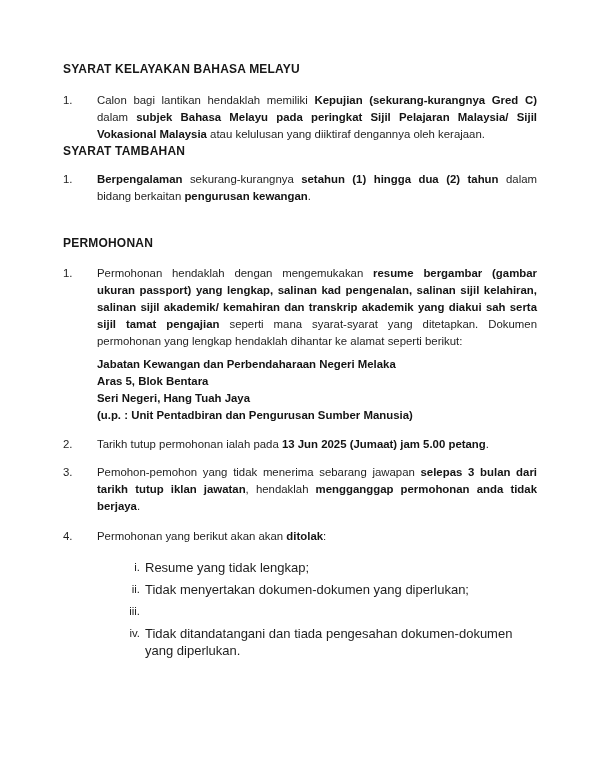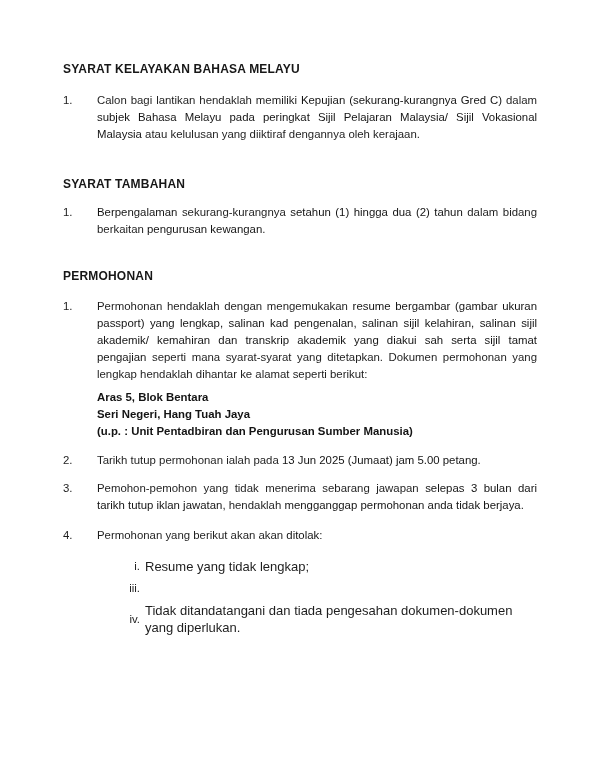--- a/index.html
+++ b/index.html
@@ -28,49 +28,49 @@
     flex-shrink: 0;
     font-size: 11.4px;
     line-height: 17px;
   }
   .item .body {
     flex: 1;
     font-size: 11.4px;
     line-height: 17px;
     text-align: justify;
   }
-  .body b, .address b { font-weight: normal; color: #141414; }
+  .body b, .address b { font-weight: bold; color: #141414; }
 
   .address {
     margin-left: 34px;
     font-size: 11.4px;
     font-weight: bold;
     line-height: 17px;
     color: #141414;
   }
 
   .roman-list { margin-left: 20px; }
   .roman-item { display: flex; margin-bottom: 5px; }
-  .roman-item:last-child { margin-bottom: 0; align-items: center; }
+  .roman-item:last-child { margin-bottom: 0; }
   .roman-item .rn {
     width: 23px;
     flex-shrink: 0;
     text-align: right;
     font-size: 11.4px;
     line-height: 17px;
   }
   .roman-item .rt {
     padding-left: 5px;
     font-size: 13px;
     line-height: 17px;
   }
 
   
   .p-s1      { margin-top: 14px; }
-  .h-s2      { margin-top: 33px; }
+  .h-s2      { }
   .p-s2      { margin-top: 11px; }
   .h-s3      { margin-top: 30px; }
   .p-s3a     { margin-top: 13px; }
   .address   { margin-top: 6px; }
   .p-s3b     { margin-top: 12px; }
   .p-s3c     { margin-top: 11px; }
   .p-s3d     { margin-top: 13px; }
   .roman-list{ margin-top: 14px; }
 </style>
 </head>
@@ -96,20 +96,21 @@
 
   <section>
     <h2 class="heading h-s3">PERMOHONAN</h2>
 
     <div class="item p-s3a">
       <div class="num">1.</div>
       <div class="body"><span>Permohonan hendaklah dengan mengemukakan </span><b>resume bergambar (gambar ukuran passport) yang lengkap, salinan kad pengenalan, salinan sijil kelahiran, salinan sijil akademik/ kemahiran dan transkrip akademik yang diakui sah serta sijil tamat pengajian</b><span> seperti mana syarat-syarat yang ditetapkan. Dokumen permohonan yang lengkap hendaklah dihantar ke alamat seperti berikut:</span></div>
     </div>
 
     <div class="address">
+      <div>Jabatan Kewangan dan Perbendaharaan Negeri Melaka</div>
       <div>Aras 5, Blok Bentara</div>
       <div>Seri Negeri, Hang Tuah Jaya</div>
       <div>(u.p. : Unit Pentadbiran dan Pengurusan Sumber Manusia)</div>
     </div>
 
     <div class="item p-s3b">
       <div class="num">2.</div>
       <div class="body"><span>Tarikh tutup permohonan ialah pada </span><b>13 Jun 2025 (Jumaat) jam 5.00 petang</b><span>.</span></div>
     </div>
 
@@ -124,20 +125,24 @@
     </div>
 
     <div class="item">
       <div class="num"></div>
       <div class="roman-list">
         <div class="roman-item">
           <div class="rn">i.</div>
           <div class="rt">Resume yang tidak lengkap;</div>
         </div>
         <div class="roman-item">
+          <div class="rn">ii.</div>
+          <div class="rt">Tidak menyertakan dokumen-dokumen yang diperlukan;</div>
+        </div>
+        <div class="roman-item">
           <div class="rn">iii.</div>
         </div>
         <div class="roman-item">
           <div class="rn">iv.</div>
           <div class="rt">Tidak ditandatangani dan tiada pengesahan dokumen-dokumen yang diperlukan.</div>
         </div>
       </div>
     </div>
   </section>
 

